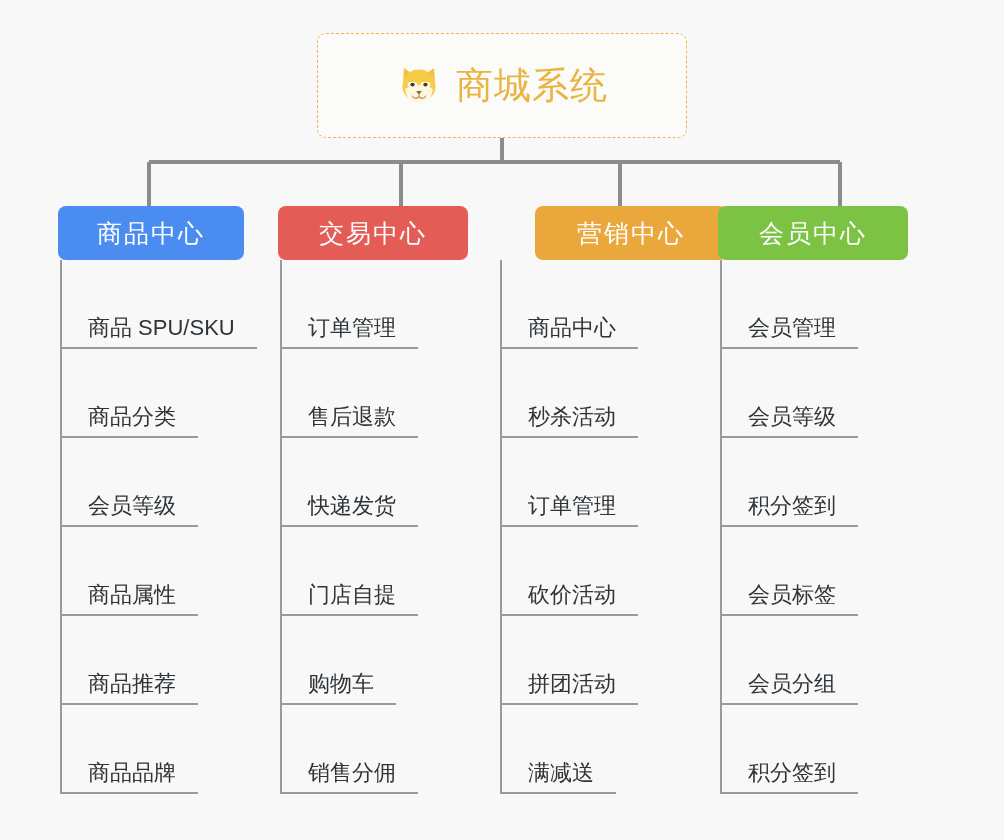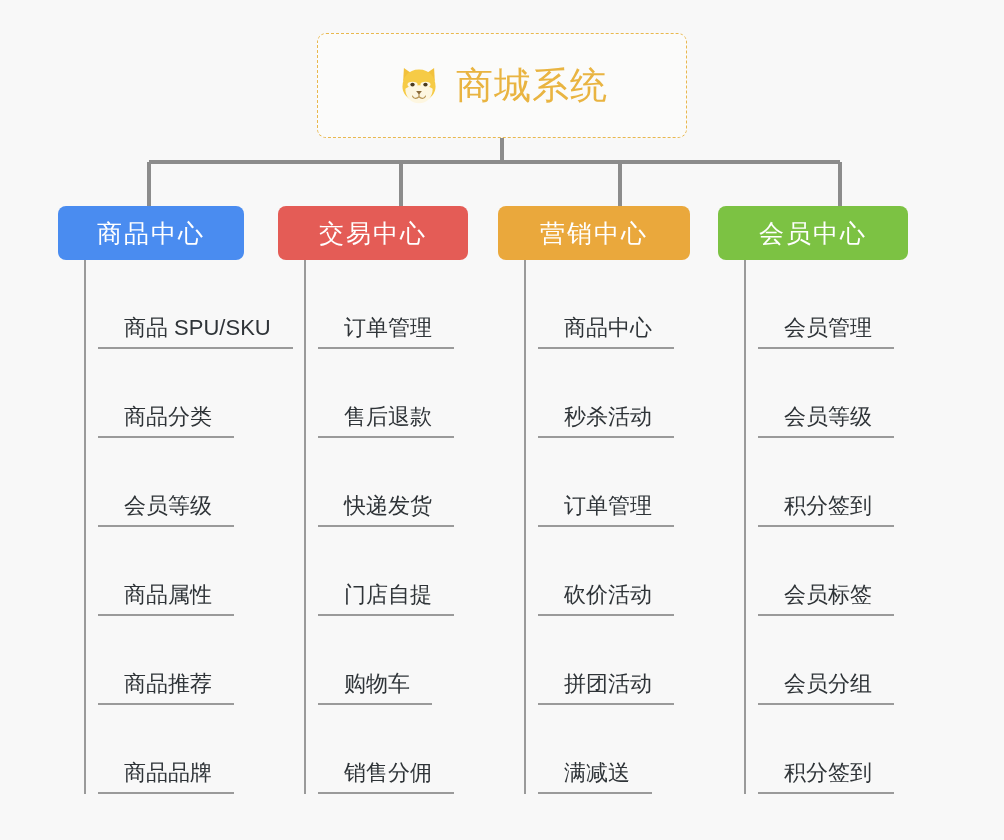--- a/index.html
+++ b/index.html
@@ -101,22 +101,22 @@
   }
 
   .col-0 .cat-box { width: 186px; }
   .col-1 .cat-box { width: 190px; }
   .col-2 .cat-box { width: 192px; }
   .col-3 .cat-box { width: 190px; }
 
   
   .leaf-list {
     position: relative;
-    margin-left: 26px;
-    padding-left: 12px;
+    margin-left: 2px;
+    padding-left: 0;
     border-left: 2.5px solid #9a9a9a;
     display: flex;
     flex-direction: column;
   }
 
   .leaf-item {
     height: 89px;
     display: flex;
     align-items: flex-end;
     padding-left: 0;
@@ -222,21 +222,21 @@
         <div class="leaf-item">
           <span class="leaf-inner">购物车</span>
         </div>
         <div class="leaf-item">
           <span class="leaf-inner">销售分佣</span>
         </div>
       </div>
     </div>
 
     <div class="column col-2">
-      <div class="cat-box" style="background-color: rgb(234, 168, 60);">
+      <div class="cat-box" style="background-color: rgb(234, 168, 60); margin-left: 37px;">
         <span>营销中心</span>
       </div>
       <div class="leaf-list">
         <div class="leaf-item">
           <span class="leaf-inner">商品中心</span>
         </div>
         <div class="leaf-item">
           <span class="leaf-inner">秒杀活动</span>
         </div>
         <div class="leaf-item">

